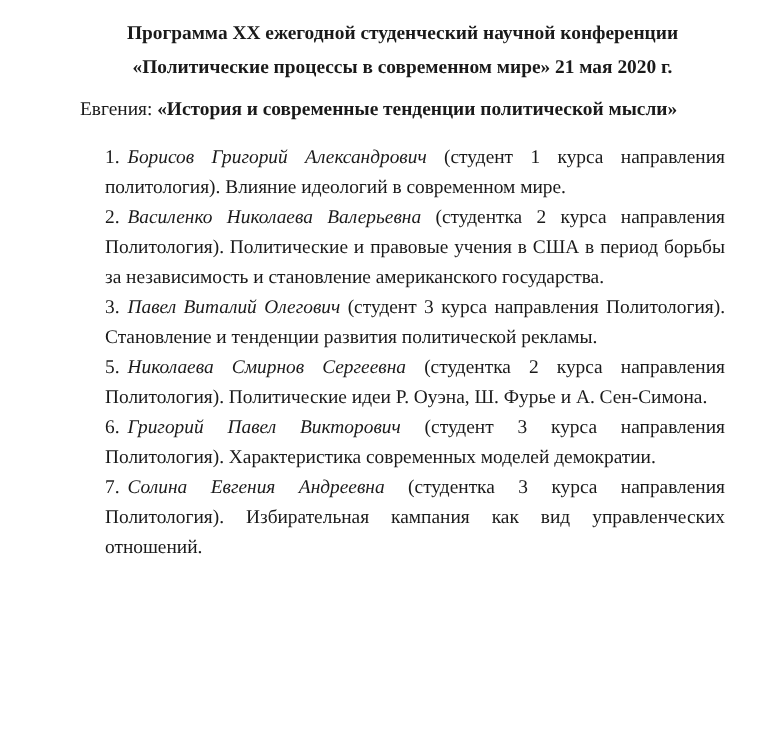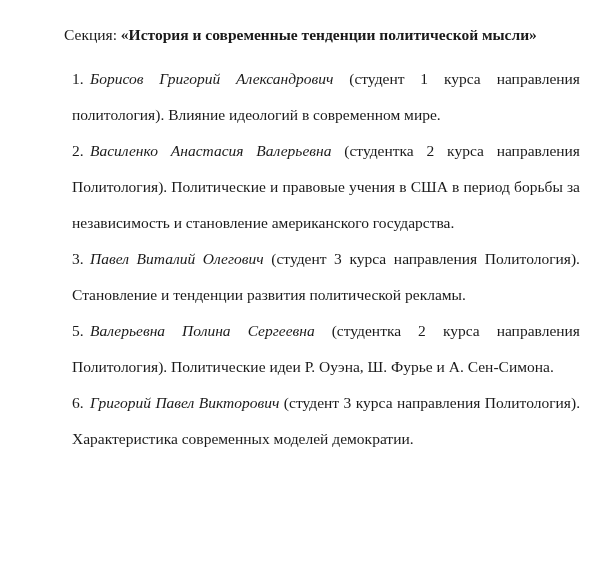--- a/index.html
+++ b/index.html
@@ -29,42 +29,47 @@
     line-height: 26px;
     text-align: left;
   }
   .section-name {
     font-weight: bold;
   }
   .program-list {
     margin-top: 13px;
   }
   .item {
-    margin-left: 8px;   
+    margin-left: 20px;   
     text-align: justify;
-    line-height: 36px;
+    line-height: 24px;
   }
   .item .num {
     display: inline-block;
     width: 18px;         
     font-style: normal;
   }
   .item .author {
     font-style: italic;
   }
 </style>
 </head>
 <body>
 
 <div class="page">
 
+  <div class="doc-title">
+    <div>Программа XX ежегодной студенческий научной конференции</div>
+    <div>«Политические процессы в современном мире» 21 мая 2020 г.</div>
+  </div>
 
-  <div class="section-line"><span>Секция: </span><span class="section-name">«История и современные тенденции политической мысли»</span></div>
+  <div class="section-line"><span>Евгения: </span><span class="section-name">«История и современные тенденции политической мысли»</span></div>
 
   <div class="program-list">
     <div class="item"><span class="num">1.</span><span class="author">Борисов Григорий Александрович</span><span> (студент 1 курса направления политология). Влияние идеологий в современном мире.</span></div>
-    <div class="item"><span class="num">2.</span><span class="author">Василенко Анастасия Валерьевна</span><span> (студентка 2 курса направления Политология). Политические и правовые учения в США в период борьбы за независимость и становление американского государства.</span></div>
+    <div class="item"><span class="num">2.</span><span class="author">Василенко Николаева Валерьевна</span><span> (студентка 2 курса направления Политология). Политические и правовые учения в США в период борьбы за независимость и становление американского государства.</span></div>
     <div class="item"><span class="num">3.</span><span class="author">Павел Виталий Олегович</span><span> (студент 3 курса направления Политология). Становление и тенденции развития политической рекламы.</span></div>
-    <div class="item"><span class="num">5.</span><span class="author">Валерьевна Полина Сергеевна</span><span> (студентка 2 курса направления Политология). Политические идеи Р.&nbsp;Оуэна, Ш.&nbsp;Фурье и А.&nbsp;Сен-Симона.</span></div>
+    <div class="item"><span class="num">5.</span><span class="author">Николаева Смирнов Сергеевна</span><span> (студентка 2 курса направления Политология). Политические идеи Р.&nbsp;Оуэна, Ш.&nbsp;Фурье и А.&nbsp;Сен-Симона.</span></div>
     <div class="item"><span class="num">6.</span><span class="author">Григорий Павел Викторович</span><span> (студент 3 курса направления Политология). Характеристика современных моделей демократии.</span></div>
+    <div class="item"><span class="num">7.</span><span class="author">Солина Евгения Андреевна</span><span> (студентка 3 курса направления Политология). Избирательная кампания как вид управленческих отношений.</span></div>
   </div>
 
 </div>
 
 </body></html>

